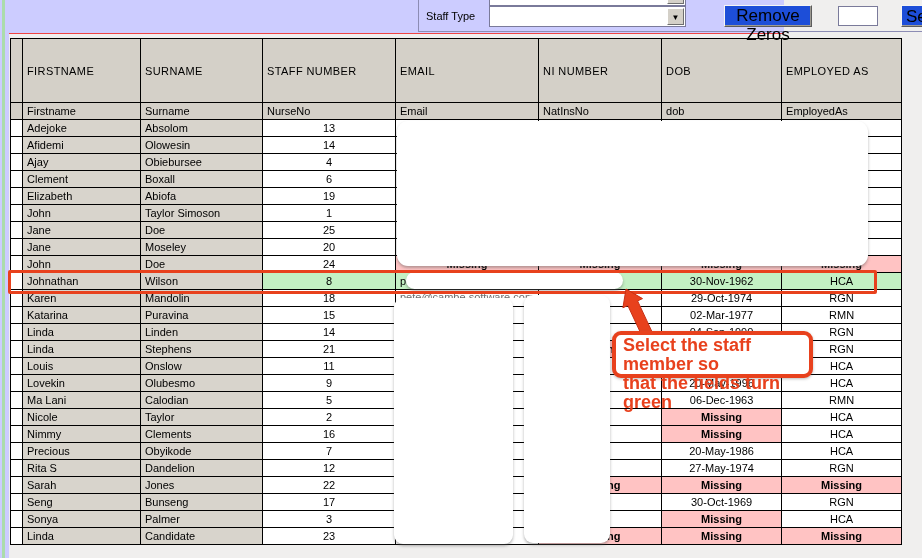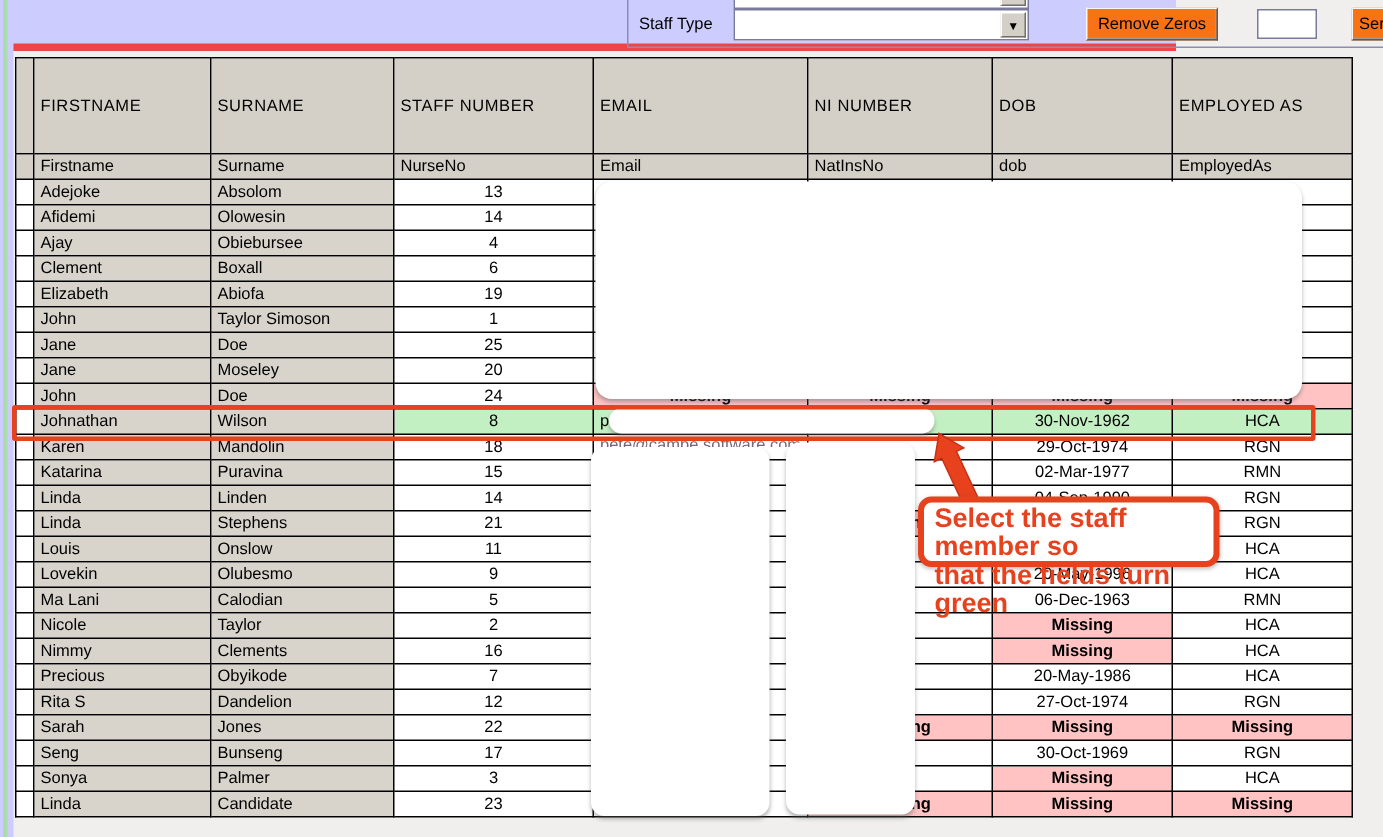--- a/index.html
+++ b/index.html
@@ -7,37 +7,37 @@
   body {
     position:relative; overflow:hidden;
     background:#f0efee;
     font-family:"Liberation Sans", sans-serif;
     font-size:11px; color:#000;
   }
 
   
   .toolbar { position:absolute; left:0; top:0; width:784px; height:34px;
              background:var(--toolbar-bg,#ccccff); z-index:2;
-             border-bottom:5px solid #ef4444; }
+             border-bottom:1px solid #ef4444; }
   .left-strip { position:absolute; left:0; top:0; width:9px; height:558px;
                 background:var(--toolbar-bg,#ccccff); z-index:3; }
   .left-strip::after { content:""; position:absolute; left:2px; top:0;
                 width:3px; height:100%; background:#abdcab; }
   .frame { position:absolute; left:418px; top:-12px; width:512px; height:44px;
            border:1px solid #8c8cb4; z-index:2; }
   .lbl-stafftype { position:absolute; left:426px; top:10px; z-index:4; }
   .combo { position:absolute; background:#fff; border:1px solid #7a7a9a; z-index:4; }
   .combo .dd-btn { position:absolute; right:1px; top:1px; bottom:1px; width:17px;
            background:#d4d0c8; border:1px solid; border-color:#fff #6f6f6f #6f6f6f #fff;
            text-align:center; font-size:8px; line-height:17px; color:#000; }
   .combo-top { left:489px; top:-15px; width:197px; height:21px; }
   .combo-stafftype { left:489px; top:6px; width:197px; height:21px; }
-  .btn { position:absolute; background:#f97316; border:1px solid;
+  .btn { position:absolute; background:#1d4ed8; border:1px solid;
          border-color:#f6f5f2 #5c5c5c #5c5c5c #f6f5f2; box-shadow:inset -1px -1px 0 #9d9a92;
-         text-align:center; font-size:11px; line-height:19px; z-index:4; }
+         text-align:center; font-size:17px; line-height:19px; z-index:4; }
   .btn-removezeros { left:724px; top:5px; width:88px; height:22px; }
   .txtbox { position:absolute; left:838px; top:6px; width:40px; height:20px;
             background:#fff; border:1px solid #7a7a9a; z-index:4; }
   .btn-search { left:901px; top:5px; width:60px; height:22px; text-align:left; padding-left:4px; }
 
   
   .gridwrap { position:absolute; left:10px; top:38px; z-index:1; background:#fff; }
   table { border-collapse:collapse; table-layout:fixed; }
   td, th { border:1px solid #000; padding:0 4px; font-weight:normal;
            white-space:nowrap; overflow:hidden; font-size:11px; }
@@ -325,21 +325,21 @@
           <td class="center green">20-May-1986</td>
           <td class="center green">HCA</td>
         </tr>
         <tr class="datarow">
           <td class="c-sel"></td>
           <td class="c-name">Rita S</td>
           <td class="c-name">Dandelion</td>
           <td class="center green">12</td>
           <td class="green"></td>
           <td class="center green"></td>
-          <td class="center green">27-Oct-1974</td>
+          <td class="center green">27-May-1974</td>
           <td class="center green">RGN</td>
         </tr>
         <tr class="datarow">
           <td class="c-sel"></td>
           <td class="c-name">Sarah</td>
           <td class="c-name">Jones</td>
           <td class="center green">22</td>
           <td class="green"></td>
           <td class="center green missing">Missing</td>
           <td class="center green missing">Missing</td>

